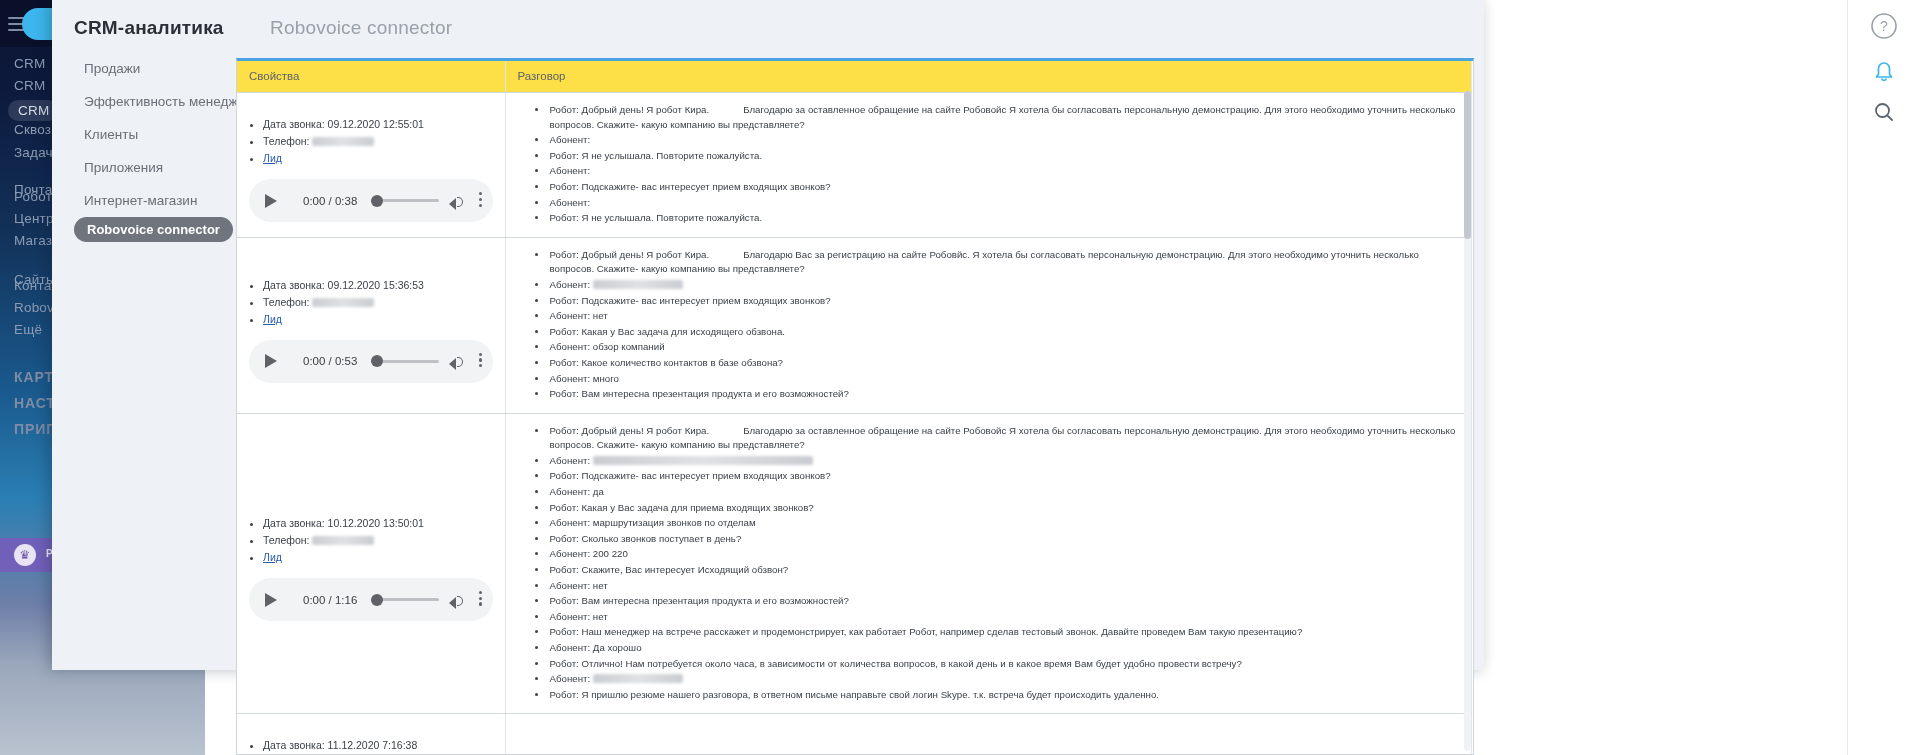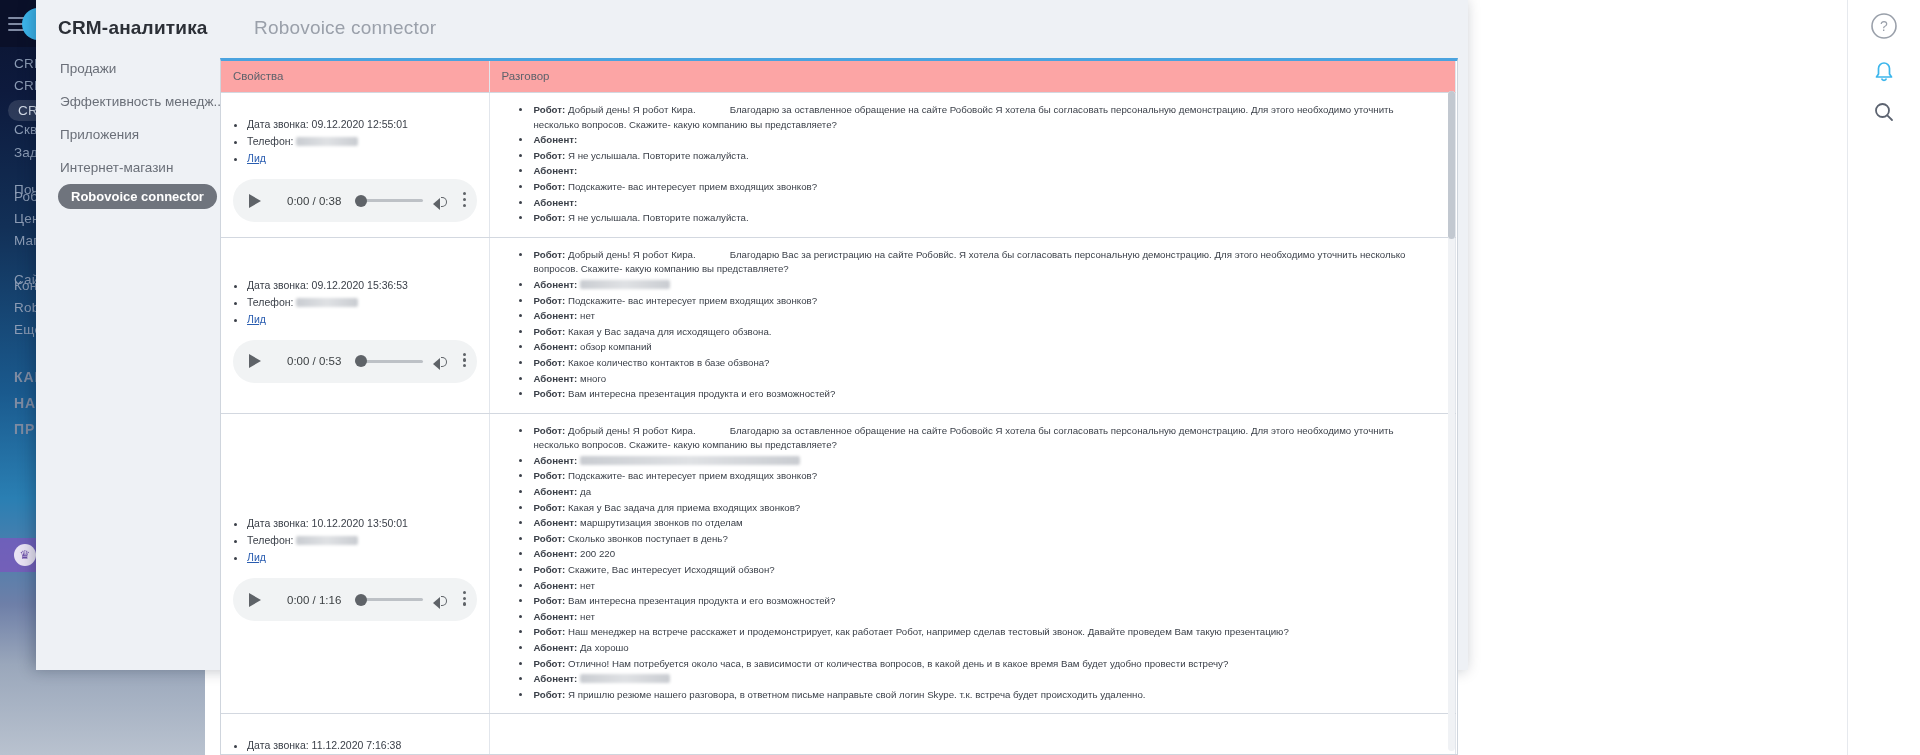--- a/index.html
+++ b/index.html
@@ -53,37 +53,37 @@
     border-radius: 50%; background: #e9e4f4; color: #6b4fa8;
     font-size: 12px; line-height: 22px; text-align: center;
   }
   .rail-promo .ptxt {
     position: absolute; left: 46px; top: 10px; color: #efe9fb;
     font-size: 10px; font-weight: bold; letter-spacing: .7px;
   }
 
   
   .panel {
-    position: absolute; left: 36px; top: 0; width: 1432px; height: 670px;
+    position: absolute; left: 52px; top: 0; width: 1432px; height: 670px;
     background: #eef1f5; box-shadow: -3px 0 14px rgba(10,20,40,.28);
   }
   .panel-header { position: relative; height: 52px; }
   .panel-title {
     position: absolute; left: 22px; top: 17px;
     font-size: 19px; color: #2b2f36; font-weight: bold; letter-spacing: .2px;
   }
   .panel-subtitle {
     position: absolute; left: 218px; top: 17px;
     font-size: 19px; color: #9aa0aa; letter-spacing: .2px;
   }
 
   
   .panel-nav { position: absolute; left: 0; top: 52px; width: 185px; height: 703px; }
   .nav-item {
-    display: block; padding: 9px 0 9px 24px;
+    display: block; padding: 9px 0 9px 32px;
     font-size: 13.5px; color: #6a6f78; white-space: nowrap; cursor: pointer;
   }
   .nav-item.active {
     display: inline-block; margin-left: 22px; padding: 5px 13px;
     background: #6f747d; color: #ffffff; border-radius: 14px;
     font-weight: bold; font-size: 13px;
   }
 
   
   .content {
@@ -92,21 +92,21 @@
     background: #ffffff; border: 1px solid #cfd5dd;
     border-top: 3px solid #4aa3df;
     overflow: hidden;
   }
   table.grid { width: 1234px; border-collapse: collapse; table-layout: fixed; }
   table.grid col.c1 { width: 268px; }
   table.grid col.c2 { width: 966px; }
   table.grid th {
     text-align: left; font-weight: normal; font-size: 11.5px; color: #5d626b;
     padding: 9px 10px 10px 12px; border-bottom: 1px solid #d3d8e0;
-    border-right: 1px solid #e2e6ec; background: #fca5a5; vertical-align: top;
+    border-right: 1px solid #e2e6ec; background: #fde047; vertical-align: top;
   }
   table.grid td {
     border-bottom: 1px solid #d3d8e0; border-right: 1px solid #e2e6ec;
     vertical-align: middle; padding: 8px 10px 10px 12px; background: #fff;
   }
   table.grid td.conv { vertical-align: middle; padding: 10px 14px 10px 24px; }
 
   ul.props { list-style: disc; margin: 15px 0 2px 14px; padding: 0; }
   ul.props li { font-size: 10.5px; color: #3b4049; line-height: 17px; }
   ul.props li a { color: #2a5db0; text-decoration: underline; }
@@ -156,21 +156,21 @@
     display: block; width: 3.2px; height: 3.2px; border-radius: 50%;
     background: #5f6368; margin-bottom: 2.6px;
   }
 
   
   ul.conv-list { list-style: disc; margin: 0 0 0 18px; padding: 0; }
   ul.conv-list li {
     font-size: 9.7px; line-height: 14.6px; color: #3b4049;
     margin: 0 0 1px 0; padding-left: 2px;
   }
-  ul.conv-list li .spk { font-weight: bold; }
+  ul.conv-list li .spk { font-weight: normal; }
   ul.conv-list li .gap { display: inline-block; width: 34px; }
 
   
   .vscroll {
     position: absolute; right: 2px; top: 30px; width: 7px; height: 660px;
     background: #f0f2f5; border-radius: 4px;
   }
   .vscroll i {
     position: absolute; left: 0; top: 0; width: 7px; height: 148px;
     background: #c2c8d0; border-radius: 4px;
@@ -231,21 +231,21 @@
     </div>
   </div>
 
   <div class="panel">
 
     <div class="panel-header">
       <div class="panel-title">CRM-аналитика</div>
       <div class="panel-subtitle">Robovoice connector</div>
     </div>
 
-    <nav class="panel-nav" id="panel-nav"><div class="nav-item">Продажи</div><div class="nav-item">Эффективность менедж...</div><div class="nav-item">Приложения</div><div class="nav-item">Интернет-магазин</div><div class="nav-item active">Robovoice connector</div></nav>
+    <nav class="panel-nav" id="panel-nav"><div class="nav-item">Продажи</div><div class="nav-item">Эффективность менедж...</div><div class="nav-item">Клиенты</div><div class="nav-item">Приложения</div><div class="nav-item">Интернет-магазин</div><div class="nav-item active">Robovoice connector</div></nav>
 
     <div class="content">
       <table class="grid">
         <colgroup>
             <col class="c1">
             <col class="c2">
           </colgroup>
         <thead>
           <tr>
             <th>Свойства</th>

